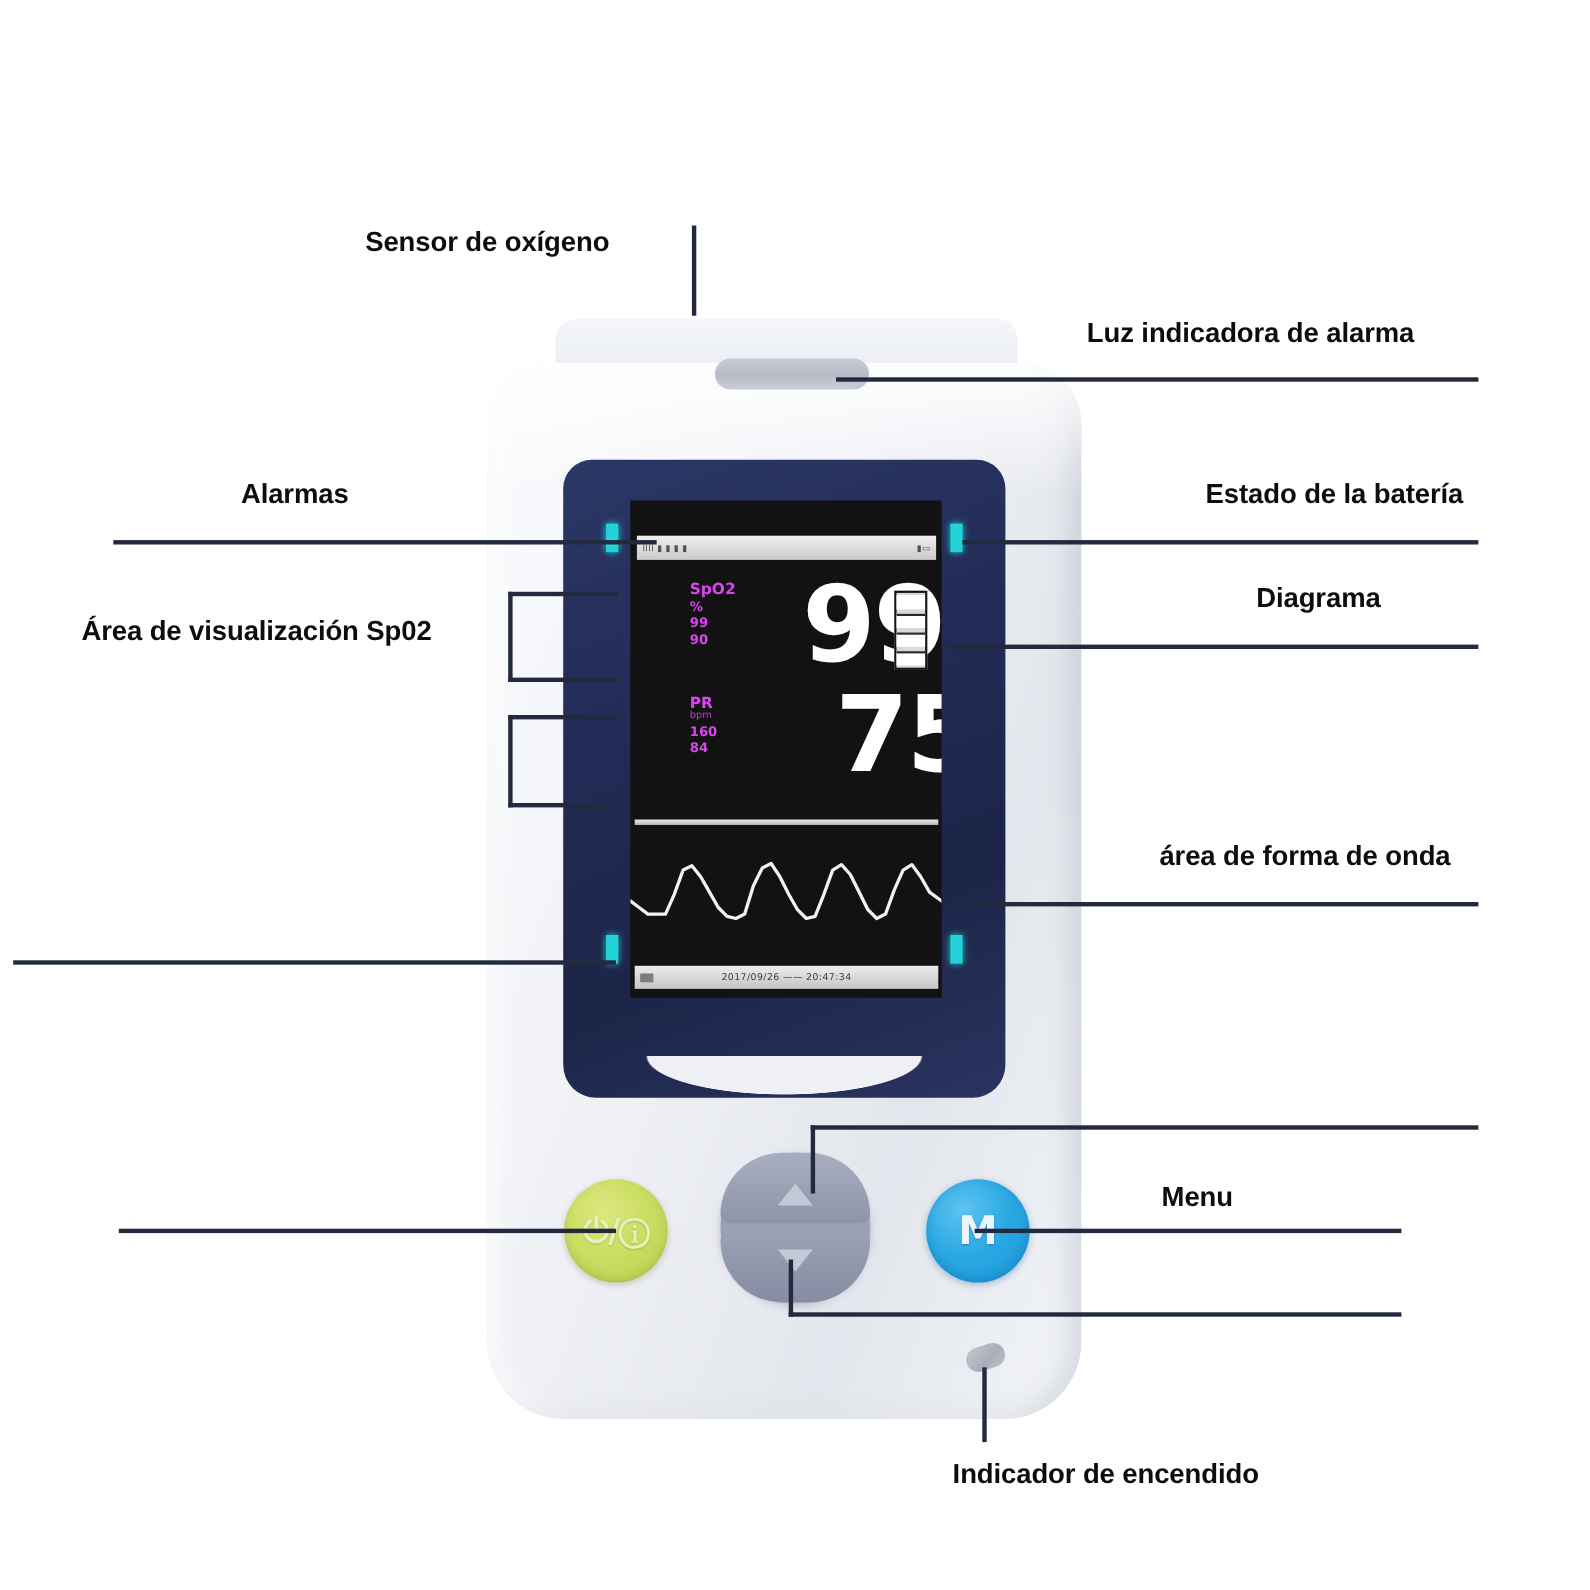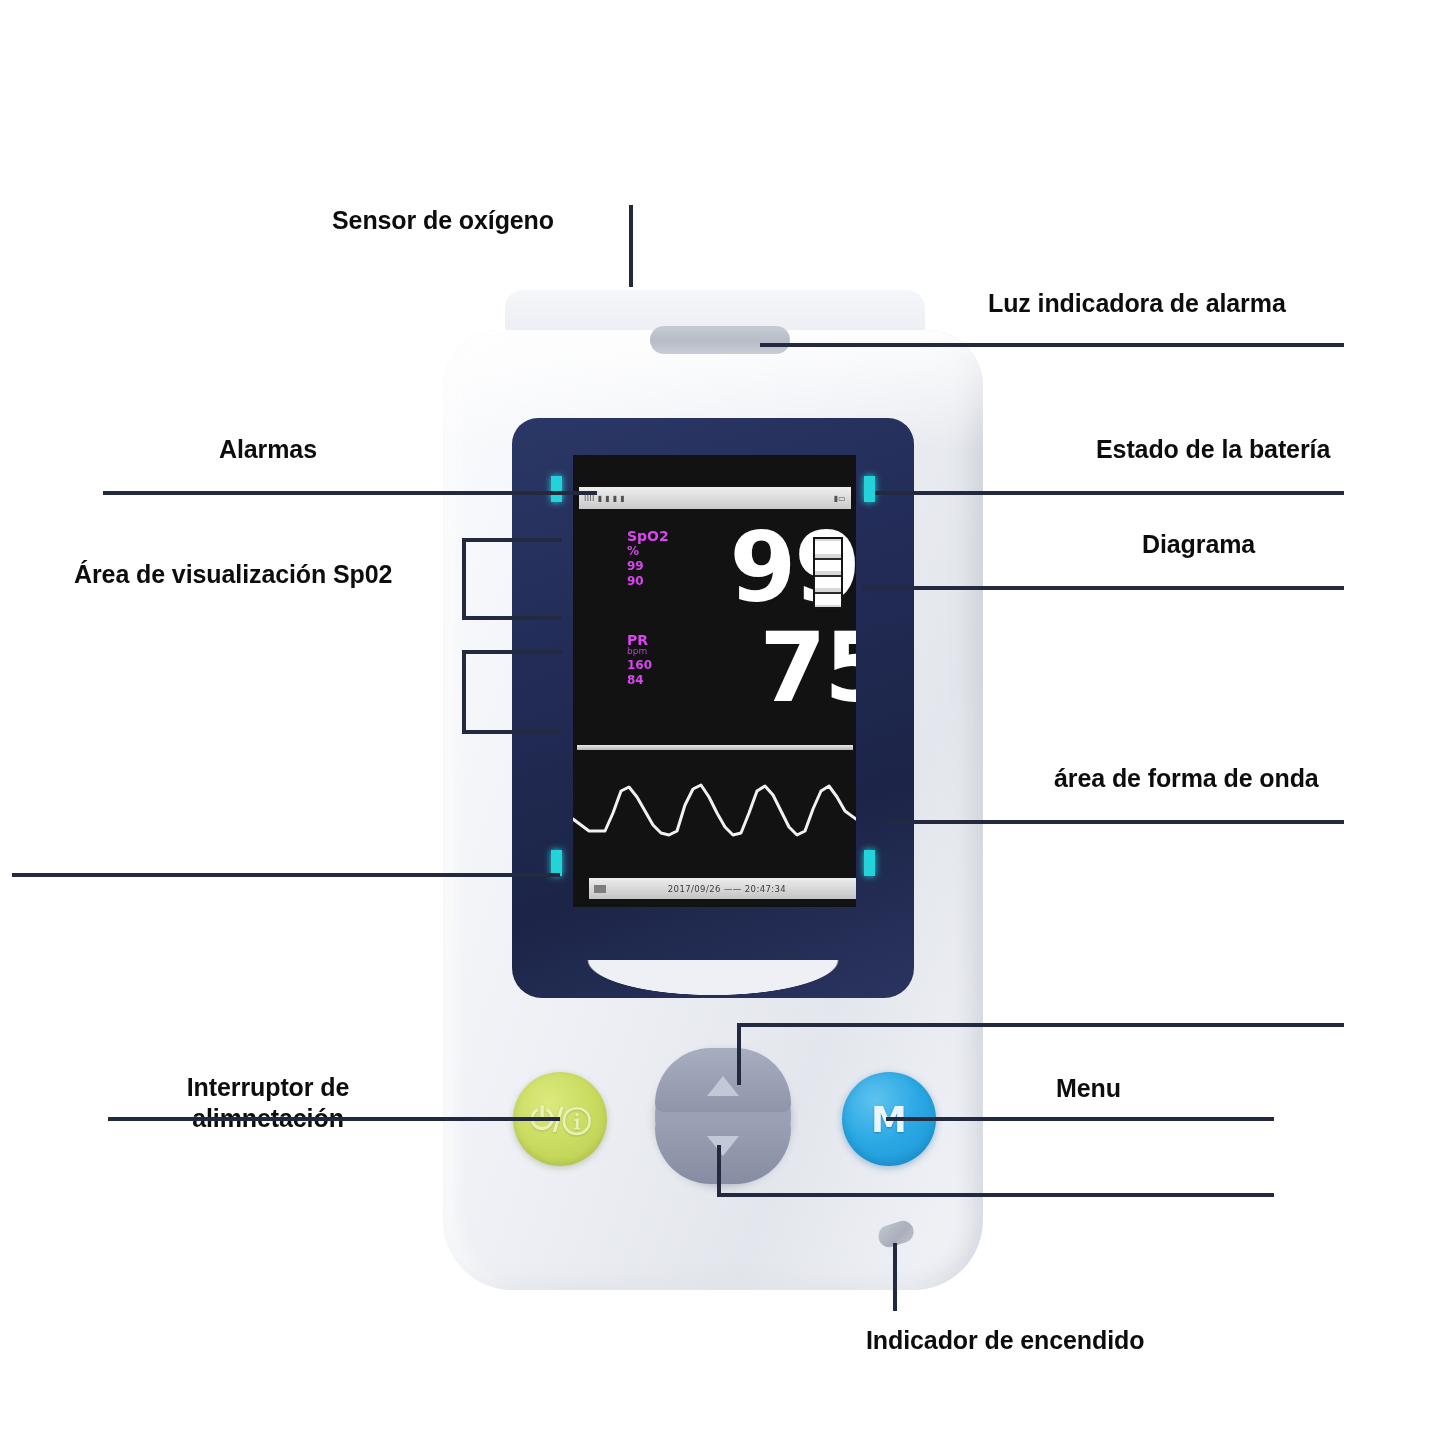--- a/index.html
+++ b/index.html
@@ -206,21 +206,21 @@
     width: 276px; height: 5px;
     background: linear-gradient(180deg, #e8e8e8, #b5b5b5);
   }
 
   
   .wave-area { position: absolute; left: 0; top: 298px; width: 283px; height: 118px; }
   .wave-area svg { display: block; }
 
   .screen-footer {
     position: absolute;
-    left: 16px; bottom: 8px;
+    left: 4px; bottom: 8px;
     width: 276px; height: 21px;
     background: linear-gradient(180deg, #ededed, #c4c4c4);
     display: flex; align-items: center; justify-content: center;
     gap: 10px;
   }
   .sf-date { font-size: 8.5px; color: #3b3b3b; letter-spacing: .4px;
              font-family: "DejaVu Sans", sans-serif; }
   .sf-icon { position: absolute; left: 5px; width: 12px; height: 8px;
              background: #7d7d7d; }
 
@@ -395,24 +395,20 @@
   <div class="bracket" style="left:462px; top:650px; width:100px; height:84px;"></div>
 
   <div class="ann" style="left:1054px; top:763px;">área de forma de onda</div>
   <div class="lead h" style="left:888px; top:820px; width:456px;"></div>
 
   <div class="lead h" style="left:12px; top:873px; width:548px;"></div>
 
   <div class="lead h" style="left:737px; top:1023px; width:607px;"></div>
   <div class="lead v" style="left:737px; top:1023px; height:62px;"></div>
 
-  <div class="ann two" style="left:118px; top:1072px; width:300px;">
-    <span>Interruptor de</span><br>
-    <span>alimnetación</span>
-  </div>
   <div class="lead h" style="left:108px; top:1117px; width:452px;"></div>
 
   <div class="ann" style="left:1056px; top:1073px;">Menu</div>
   <div class="lead h" style="left:886px; top:1117px; width:388px;"></div>
 
   <div class="lead v" style="left:717px; top:1145px; height:52px;"></div>
   <div class="lead h" style="left:717px; top:1193px; width:557px;"></div>
 
   <div class="lead v" style="left:893px; top:1243px; height:68px;"></div>
   <div class="ann" style="left:866px; top:1325px;">Indicador de encendido</div>

